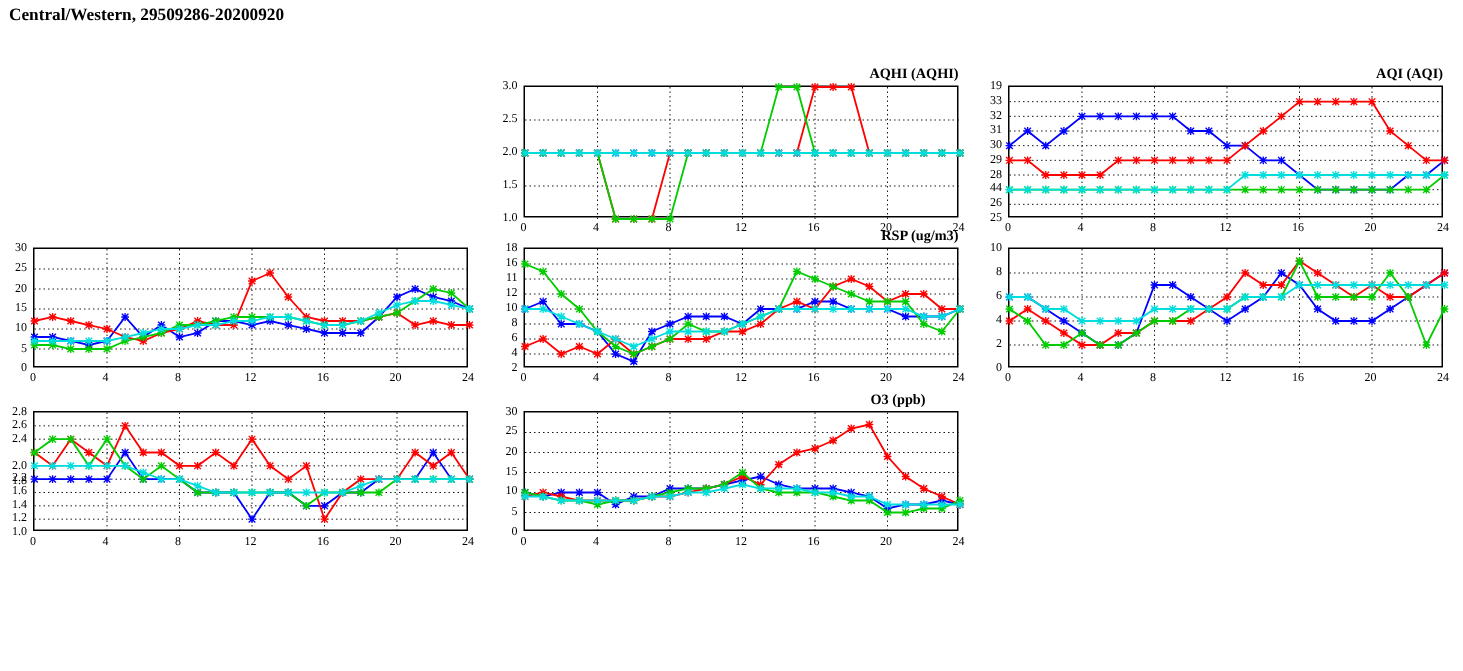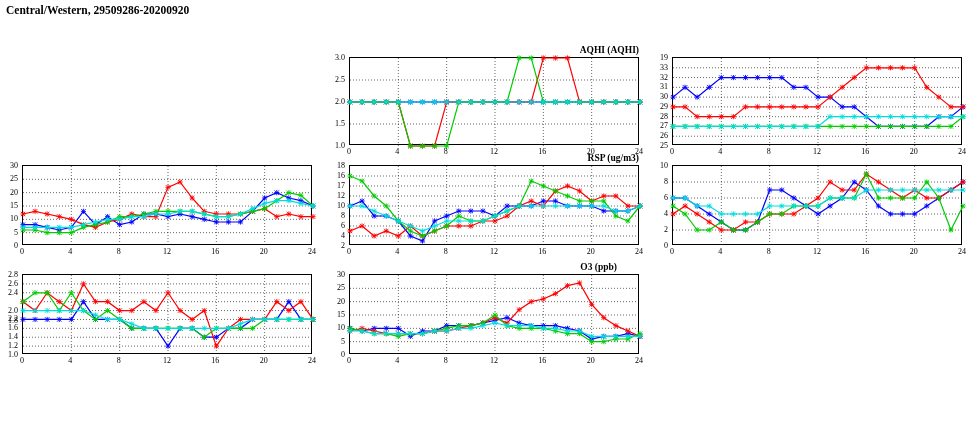--- a/index.html
+++ b/index.html
@@ -143,20 +143,21 @@
     <div class="tick-label xlab" style="left: 193.333px; top: 90px;">16</div>
     <div class="tick-label xlab" style="left: 241.667px; top: 90px;">20</div>
     <div class="tick-label xlab" style="left: 290px; top: 90px;">24</div>
     <div class="tick-label ylab" style="left: -4px; transform: translate(-100%, -50%); top: 88px;">1.0</div>
     <div class="tick-label ylab" style="left: -4px; transform: translate(-100%, -50%); top: 66px;">1.5</div>
     <div class="tick-label ylab" style="left: -4px; transform: translate(-100%, -50%); top: 44px;">2.0</div>
     <div class="tick-label ylab" style="left: -4px; transform: translate(-100%, -50%); top: 22px;">2.5</div>
     <div class="tick-label ylab" style="left: -4px; transform: translate(-100%, -50%); top: 0px;">3.0</div>
   </div>
 <div class="panel" id="panel-aqi" style="left: 672px; top: 25px; width: 290px; height: 104px;">
+    <div class="panel-title" style="right: 0px; top: -12px; width: 290px;">AQI (AQI)</div>
     <div class="plotbox" style="left: 0px; top: 0px; width: 290px; height: 88px;">
       <svg width="290" height="88">
         <line x1="48.33333333333333" x2="48.33333333333333" y1="0" y2="88" stroke="#000" stroke-width="0.6" stroke-dasharray="1,2"></line>
         <line x1="96.66666666666666" x2="96.66666666666666" y1="0" y2="88" stroke="#000" stroke-width="0.6" stroke-dasharray="1,2"></line>
         <line x1="145" x2="145" y1="0" y2="88" stroke="#000" stroke-width="0.6" stroke-dasharray="1,2"></line>
         <line x1="193.33333333333331" x2="193.33333333333331" y1="0" y2="88" stroke="#000" stroke-width="0.6" stroke-dasharray="1,2"></line>
         <line x1="241.66666666666669" x2="241.66666666666669" y1="0" y2="88" stroke="#000" stroke-width="0.6" stroke-dasharray="1,2"></line>
         <line y1="78.22222222222223" y2="78.22222222222223" x1="0" x2="290" stroke="#000" stroke-width="0.6" stroke-dasharray="1,2"></line>
         <line y1="68.44444444444444" y2="68.44444444444444" x1="0" x2="290" stroke="#000" stroke-width="0.6" stroke-dasharray="1,2"></line>
         <line y1="58.66666666666667" y2="58.66666666666667" x1="0" x2="290" stroke="#000" stroke-width="0.6" stroke-dasharray="1,2"></line>
@@ -273,21 +274,21 @@
     </div>
     <div class="tick-label xlab" style="left: 0px; top: 90px;">0</div>
     <div class="tick-label xlab" style="left: 48.3333px; top: 90px;">4</div>
     <div class="tick-label xlab" style="left: 96.6667px; top: 90px;">8</div>
     <div class="tick-label xlab" style="left: 145px; top: 90px;">12</div>
     <div class="tick-label xlab" style="left: 193.333px; top: 90px;">16</div>
     <div class="tick-label xlab" style="left: 241.667px; top: 90px;">20</div>
     <div class="tick-label xlab" style="left: 290px; top: 90px;">24</div>
     <div class="tick-label ylab" style="left: -4px; transform: translate(-100%, -50%); top: 88px;">25</div>
     <div class="tick-label ylab" style="left: -4px; transform: translate(-100%, -50%); top: 78.2222px;">26</div>
-    <div class="tick-label ylab" style="left: -4px; transform: translate(-100%, -50%); top: 68.4444px;">27</div>
+    <div class="tick-label ylab" style="left: -4px; transform: translate(-100%, -50%); top: 68.4444px;">44</div>
     <div class="tick-label ylab" style="left: -4px; transform: translate(-100%, -50%); top: 58.6667px;">28</div>
     <div class="tick-label ylab" style="left: -4px; transform: translate(-100%, -50%); top: 48.8889px;">29</div>
     <div class="tick-label ylab" style="left: -4px; transform: translate(-100%, -50%); top: 39.1111px;">30</div>
     <div class="tick-label ylab" style="left: -4px; transform: translate(-100%, -50%); top: 29.3333px;">31</div>
     <div class="tick-label ylab" style="left: -4px; transform: translate(-100%, -50%); top: 19.5556px;">32</div>
     <div class="tick-label ylab" style="left: -4px; transform: translate(-100%, -50%); top: 9.77778px;">33</div>
     <div class="tick-label ylab" style="left: -4px; transform: translate(-100%, -50%); top: 0px;">19</div>
   </div>
 <div class="panel" id="panel-no2" style="left: 22px; top: 133px; width: 290px; height: 96px;">
     <div class="plotbox" style="left: 0px; top: 0px; width: 290px; height: 80px;">
@@ -551,21 +552,21 @@
     <div class="tick-label xlab" style="left: 145px; top: 82px;">12</div>
     <div class="tick-label xlab" style="left: 193.333px; top: 82px;">16</div>
     <div class="tick-label xlab" style="left: 241.667px; top: 82px;">20</div>
     <div class="tick-label xlab" style="left: 290px; top: 82px;">24</div>
     <div class="tick-label ylab" style="left: -4px; transform: translate(-100%, -50%); top: 80px;">2</div>
     <div class="tick-label ylab" style="left: -4px; transform: translate(-100%, -50%); top: 70px;">4</div>
     <div class="tick-label ylab" style="left: -4px; transform: translate(-100%, -50%); top: 60px;">6</div>
     <div class="tick-label ylab" style="left: -4px; transform: translate(-100%, -50%); top: 50px;">8</div>
     <div class="tick-label ylab" style="left: -4px; transform: translate(-100%, -50%); top: 40px;">10</div>
     <div class="tick-label ylab" style="left: -4px; transform: translate(-100%, -50%); top: 30px;">12</div>
-    <div class="tick-label ylab" style="left: -4px; transform: translate(-100%, -50%); top: 20px;">17</div>
+    <div class="tick-label ylab" style="left: -4px; transform: translate(-100%, -50%); top: 20px;">11</div>
     <div class="tick-label ylab" style="left: -4px; transform: translate(-100%, -50%); top: 10px;">16</div>
     <div class="tick-label ylab" style="left: -4px; transform: translate(-100%, -50%); top: 0px;">18</div>
   </div>
 <div class="panel" id="panel-fsp" style="left: 672px; top: 133px; width: 290px; height: 96px;">
     <div class="plotbox" style="left: 0px; top: 0px; width: 290px; height: 80px;">
       <svg width="290" height="80">
         <line x1="48.33333333333333" x2="48.33333333333333" y1="0" y2="80" stroke="#000" stroke-width="0.6" stroke-dasharray="1,2"></line>
         <line x1="96.66666666666666" x2="96.66666666666666" y1="0" y2="80" stroke="#000" stroke-width="0.6" stroke-dasharray="1,2"></line>
         <line x1="145" x2="145" y1="0" y2="80" stroke="#000" stroke-width="0.6" stroke-dasharray="1,2"></line>
         <line x1="193.33333333333331" x2="193.33333333333331" y1="0" y2="80" stroke="#000" stroke-width="0.6" stroke-dasharray="1,2"></line>

